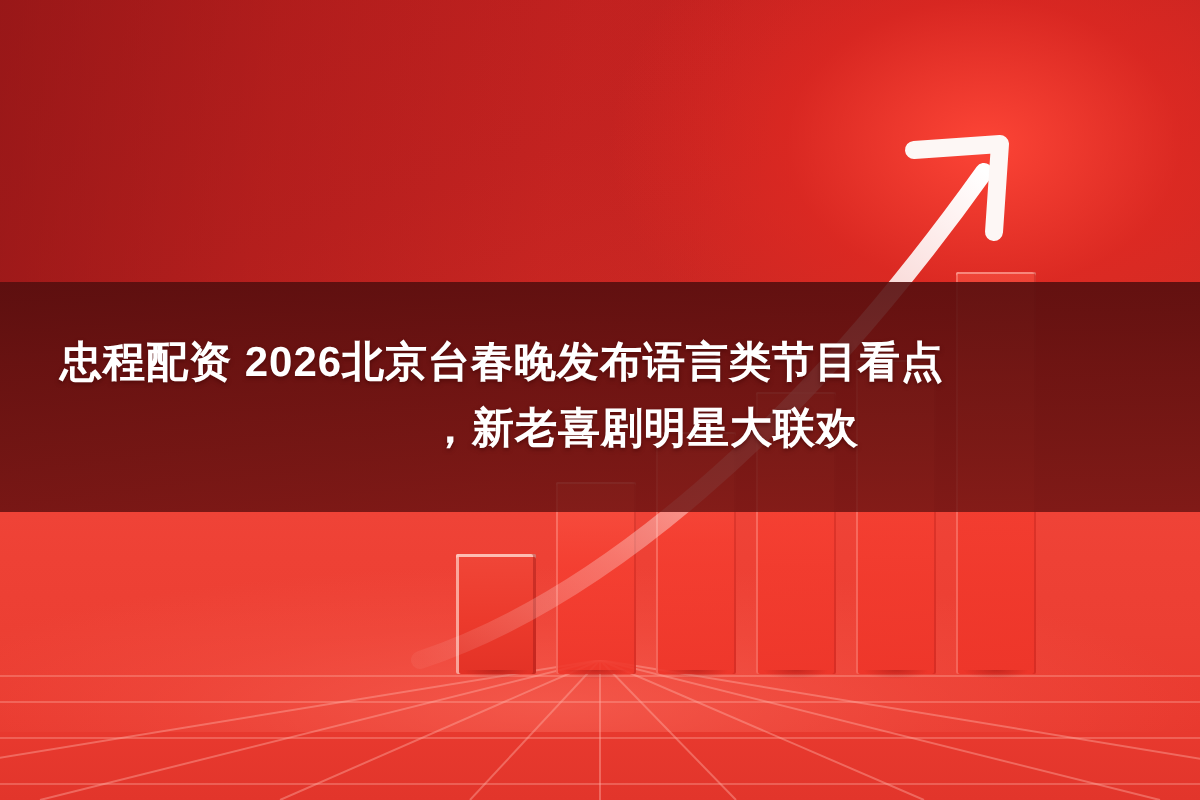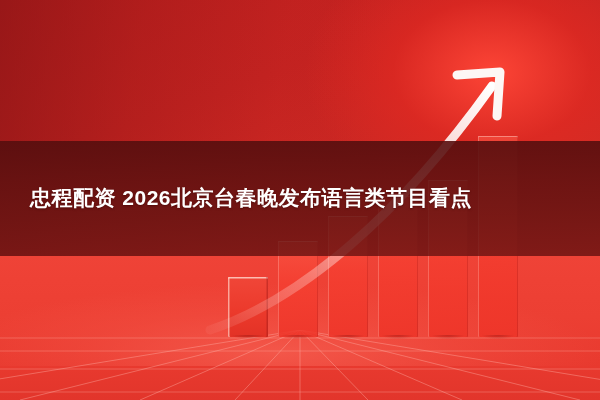--- a/index.html
+++ b/index.html
@@ -207,15 +207,16 @@
       </defs>
       <path d="M 210 330 C 300 300, 400 215, 492 86" fill="none" stroke="url(#arrowFade)" stroke-width="9" stroke-linecap="round"></path>
       <path d="M 457 75 L 500 72 L 497 116" fill="none" stroke="#fdf7f5" stroke-width="9" stroke-linecap="round" stroke-linejoin="round"></path>
     </svg>
   </div>
 
   <div class="caption-band"></div>
 
   <div class="caption-text">
     <div class="caption-line l1">忠程配资 2026北京台春晚发布语言类节目看点</div>
+    <div class="caption-line l2">，新老喜剧明星大联欢</div>
   </div>
 
 </div>
 
 </body></html>

